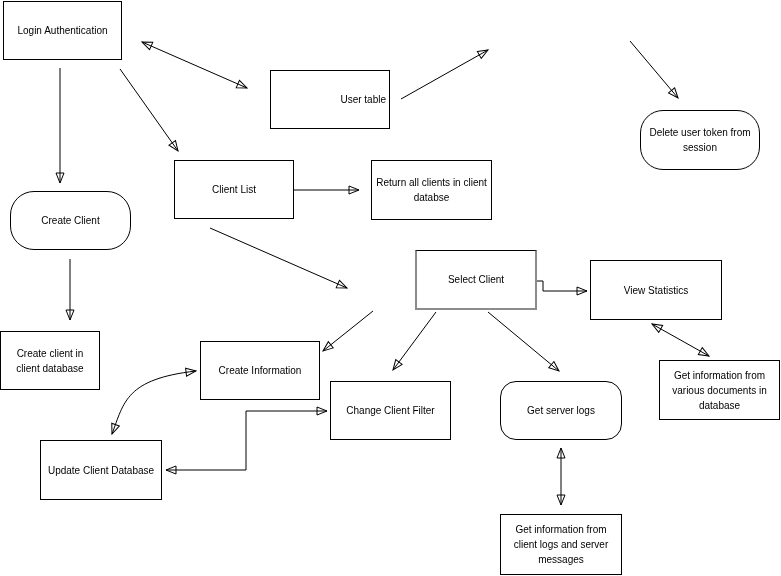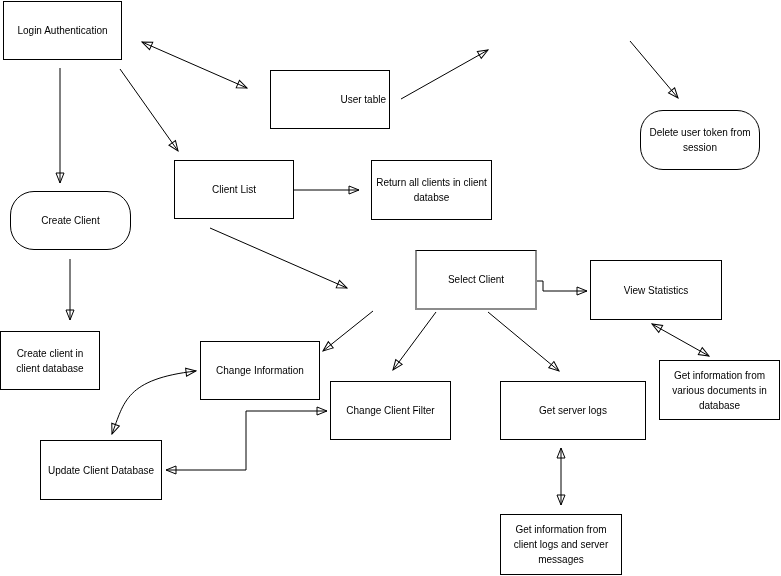--- a/index.html
+++ b/index.html
@@ -105,32 +105,32 @@
 
   <div class="node" style="left:590px; top:260px; width:132px; height:60px;">
     <span>View Statistics</span>
   </div>
 
   <div class="node" style="left:0px; top:331px; width:100px; height:59px;">
     <span>Create client in client database</span>
   </div>
 
   <div class="node" style="left:200px; top:341px; width:120px; height:59px;">
-    <span>Change Information</span>
+    <span>Create Information</span>
   </div>
 
   <div class="node" style="left:659px; top:360px; width:121px; height:60px;text-align:center;">
     <span>Get information from various documents in database</span>
   </div>
 
   <div class="node" style="left:330px; top:381px; width:121px; height:59px;">
     <span>Change Client Filter</span>
   </div>
 
-  <div class="node" style="left:500px; top:381px; width:146px; height:59px;">
+  <div class="node" style="left:500px; top:381px; width:122px; height:59px;border-radius:16px;">
     <span>Get server logs</span>
   </div>
 
   <div class="node" style="left:40px; top:440px; width:122px; height:60px;">
     <span>Update Client Database</span>
   </div>
 
   <div class="node" style="left:500px; top:514px; width:122px; height:61px;">
     <span>Get information from client logs and server messages</span>
   </div>

